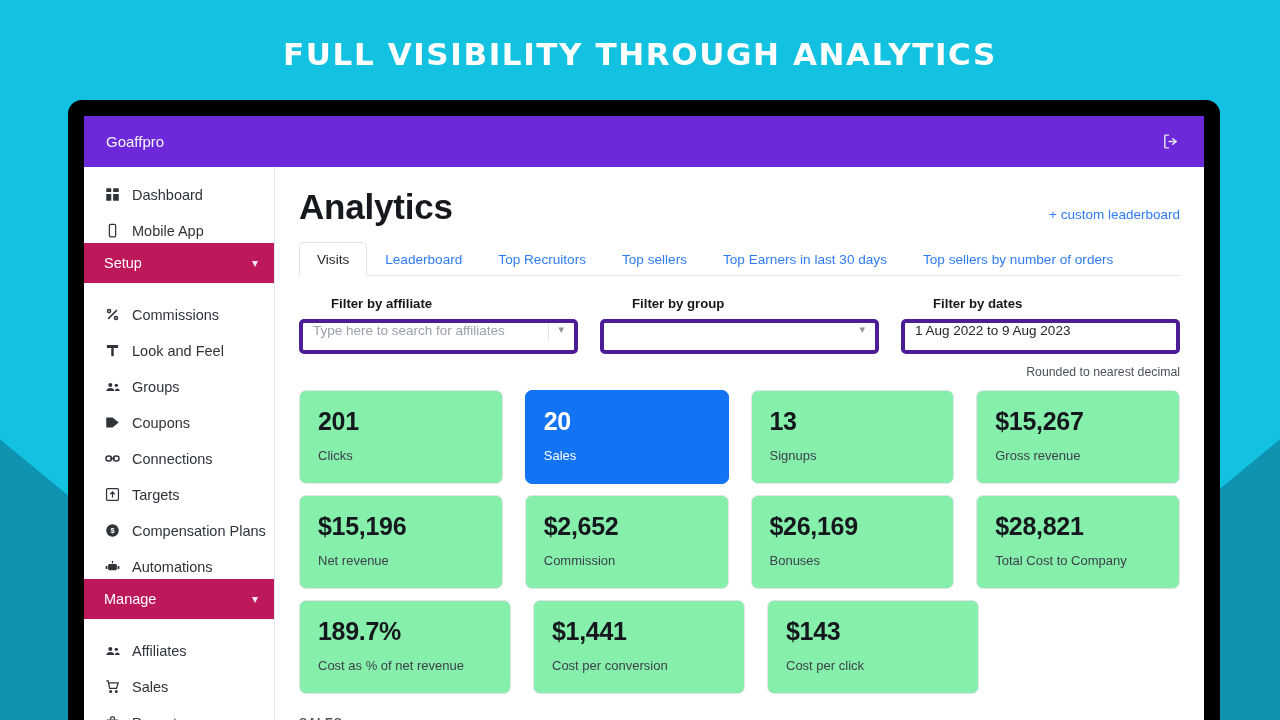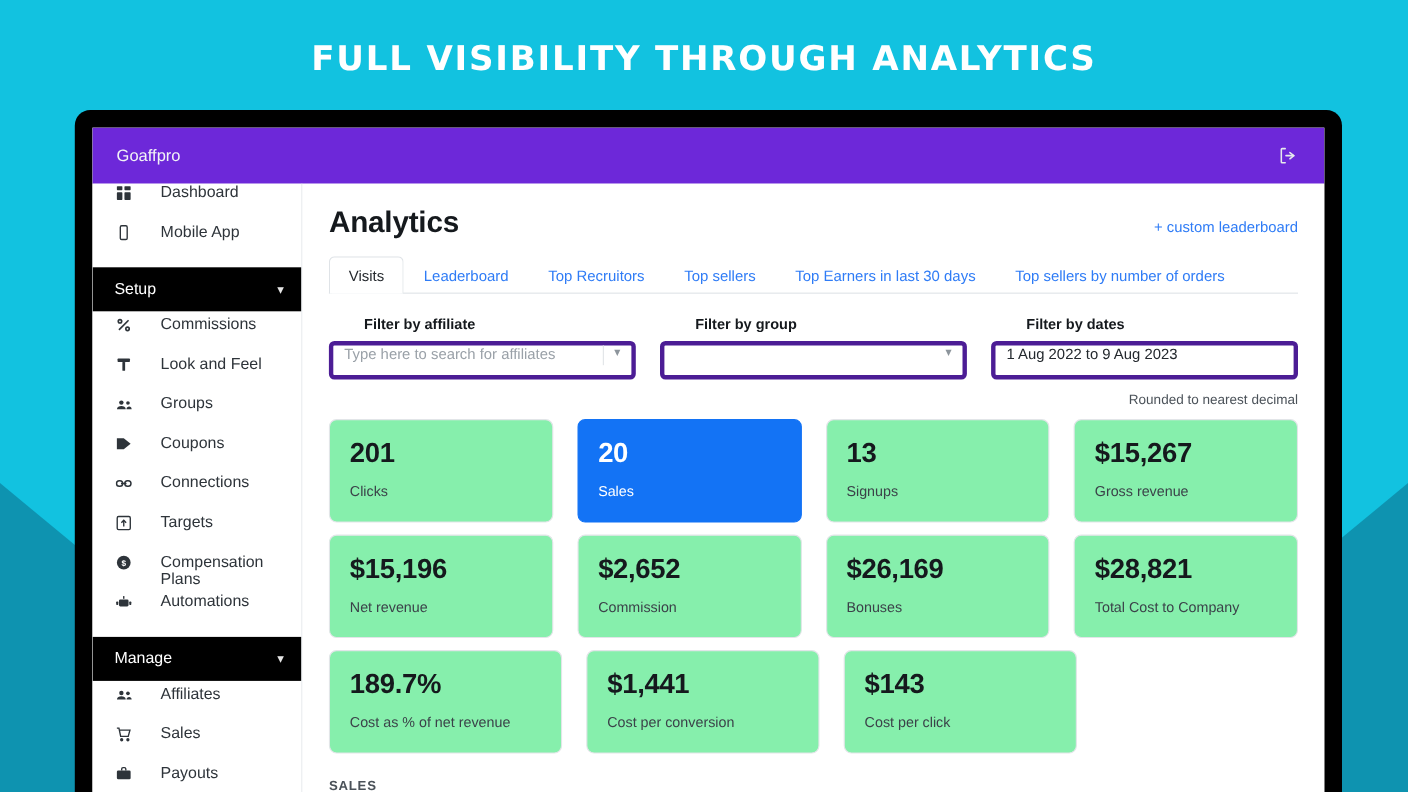--- a/index.html
+++ b/index.html
@@ -89,39 +89,39 @@
   
   #sidebar {
     width: 191px;
     flex: 0 0 191px;
     background: #ffffff;
     border-right: 1px solid #e3e6e9;
     overflow: hidden;
   }
   .nav-item {
     display: flex;
-    align-items: flex-start;
-    gap: 25px;
+    align-items: flex-end;
+    gap: 11px;
     height: 36px;
     padding: 0 0 0 20px;
     color: #2e343a;
     font-size: 14.5px;
     cursor: pointer;
   }
   .nav-item .nav-ico {
     width: 17px; height: 17px;
     display: flex; align-items: center; justify-content: center;
     flex: 0 0 17px;
   }
   .nav-section {
     display: flex;
     align-items: center;
     justify-content: space-between;
     height: 40px;
-    background: #000000;
+    background: #be185d;
     color: #ffffff;
     font-size: 14.5px;
     padding: 0 16px 0 20px;
     margin: 4px 0 4px 0;
     cursor: pointer;
   }
   .nav-section .chev { font-size: 12px; opacity: .9; }
 
   
   #main {
@@ -130,21 +130,21 @@
     padding: 20px 24px 0 24px;
     overflow: hidden;
     position: relative;
   }
   #main-head {
     display: flex;
     align-items: baseline;
     justify-content: space-between;
   }
   #page-title {
-    font-size: 27px;
+    font-size: 35px;
     font-weight: bold;
     color: #15191d;
     letter-spacing: -.2px;
   }
   #custom-leaderboard-link {
     color: #2f7cf6;
     font-size: 13.5px;
     cursor: pointer;
   }
 

